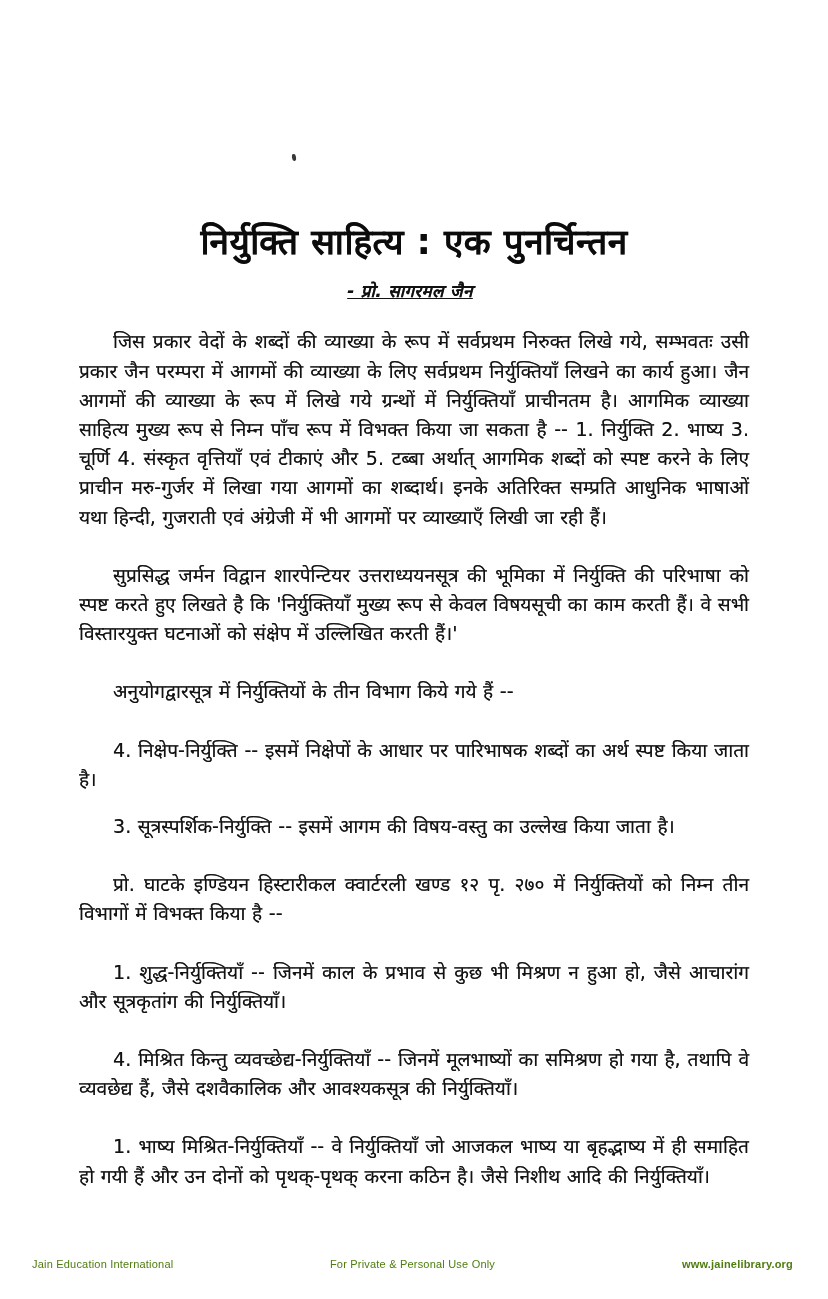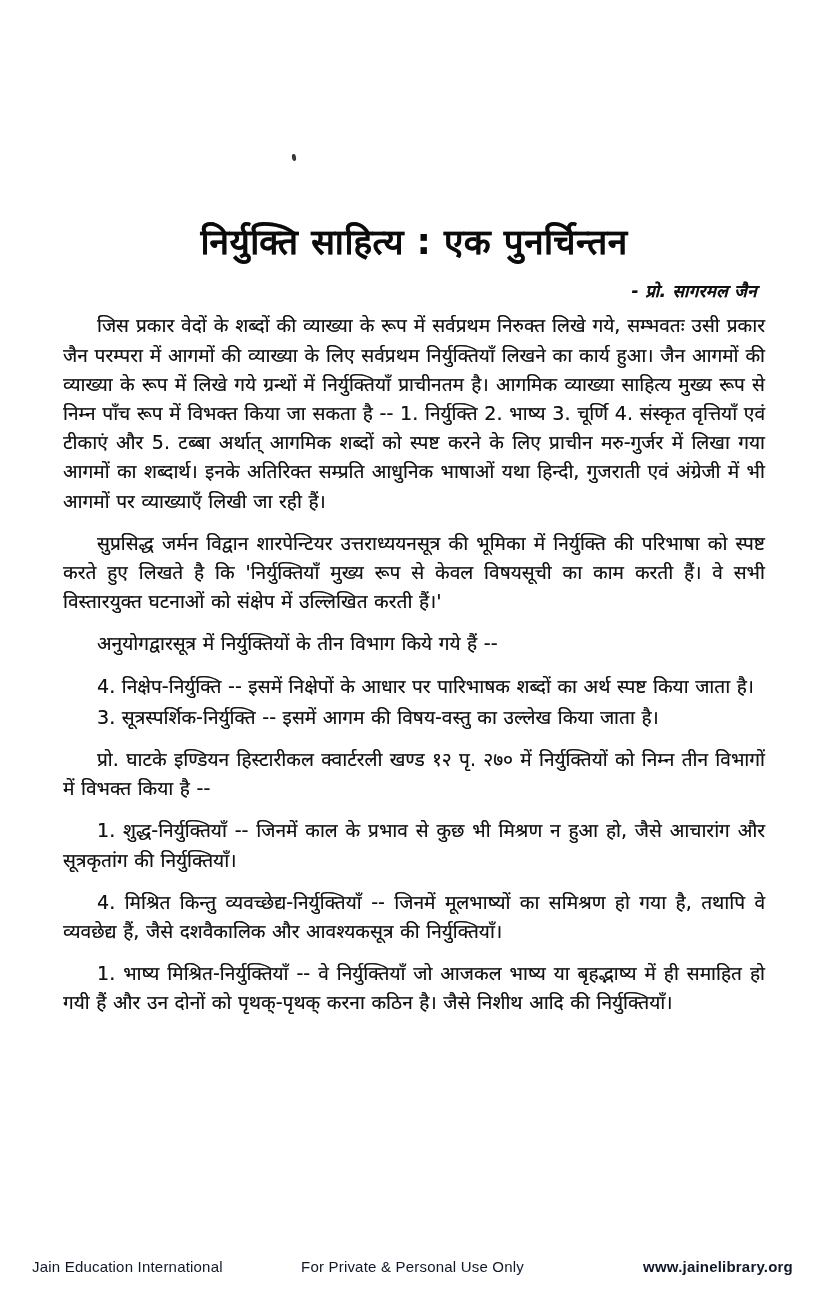--- a/index.html
+++ b/index.html
@@ -54,31 +54,32 @@
     letter-spacing: .5px;
     color: #0b0b0b;
     white-space: nowrap;
   }
 
   
   .byline {
     margin: 0;
     padding-top: 16px;
     padding-right: 8px;
-    text-align: right;
+    text-align: center;
     font-weight: 700;
     font-style: italic;
     font-size: 17px;
     letter-spacing: .3px;
     color: #111111;
+    text-decoration: underline;
   }
 
   
   .para {
-    margin: 0;
+    margin: 16px;
     padding-top: 9px;
     font-size: 19.1px;
     line-height: 29.2px;
     text-align: justify;
     text-justify: inter-word;
     word-spacing: .5px;
     color: #121212;
   }
 
   .para.indent {
@@ -100,22 +101,22 @@
 
   
   .footer {
     position: absolute;
     left: 0;
     top: 1258px;
     width: 828px;
     display: flex;
     align-items: flex-end;
     font-family: "Liberation Sans", sans-serif;
-    font-size: 15px;
-    color: #0f172a;
+    font-size: 11px;
+    color: #4d7c0f;
     letter-spacing: .2px;
   }
 
   .footer .f-left {
     width: 33%;
     padding-left: 32px;
     text-align: left;
   }
 
   .footer .f-center {

